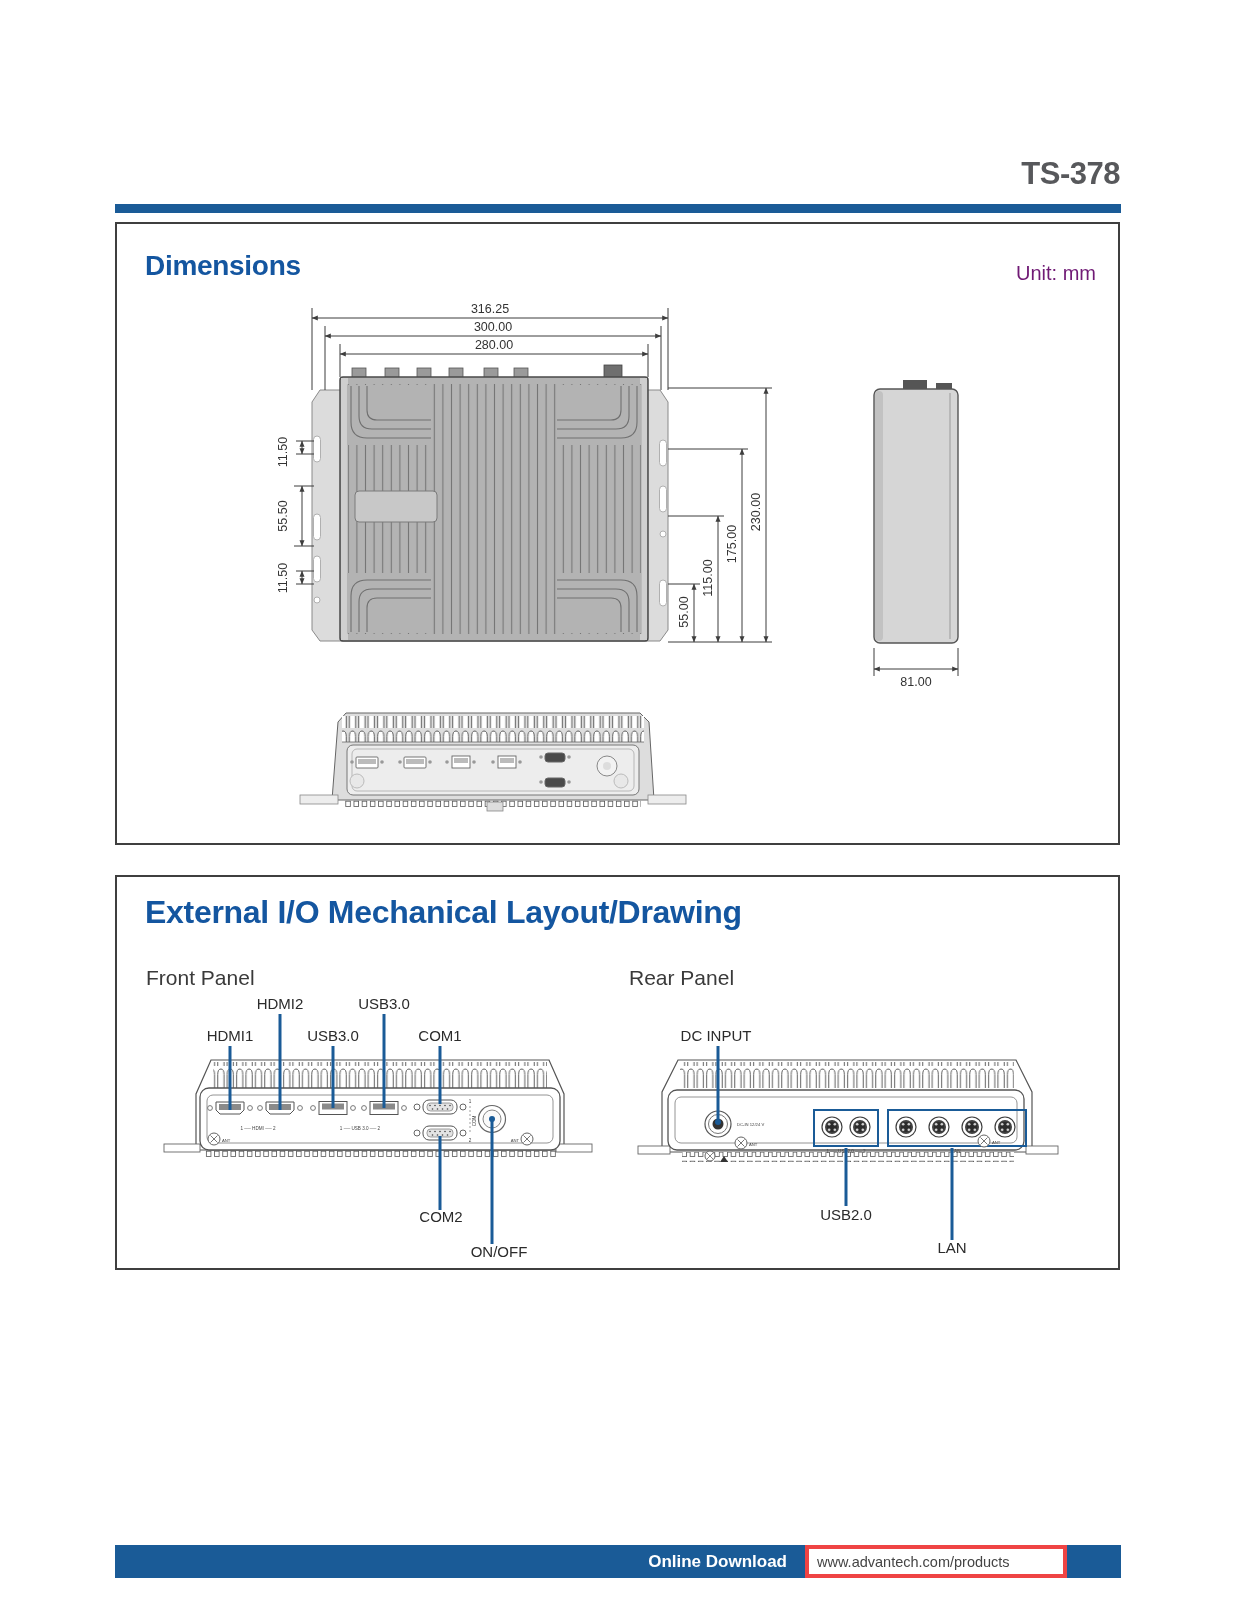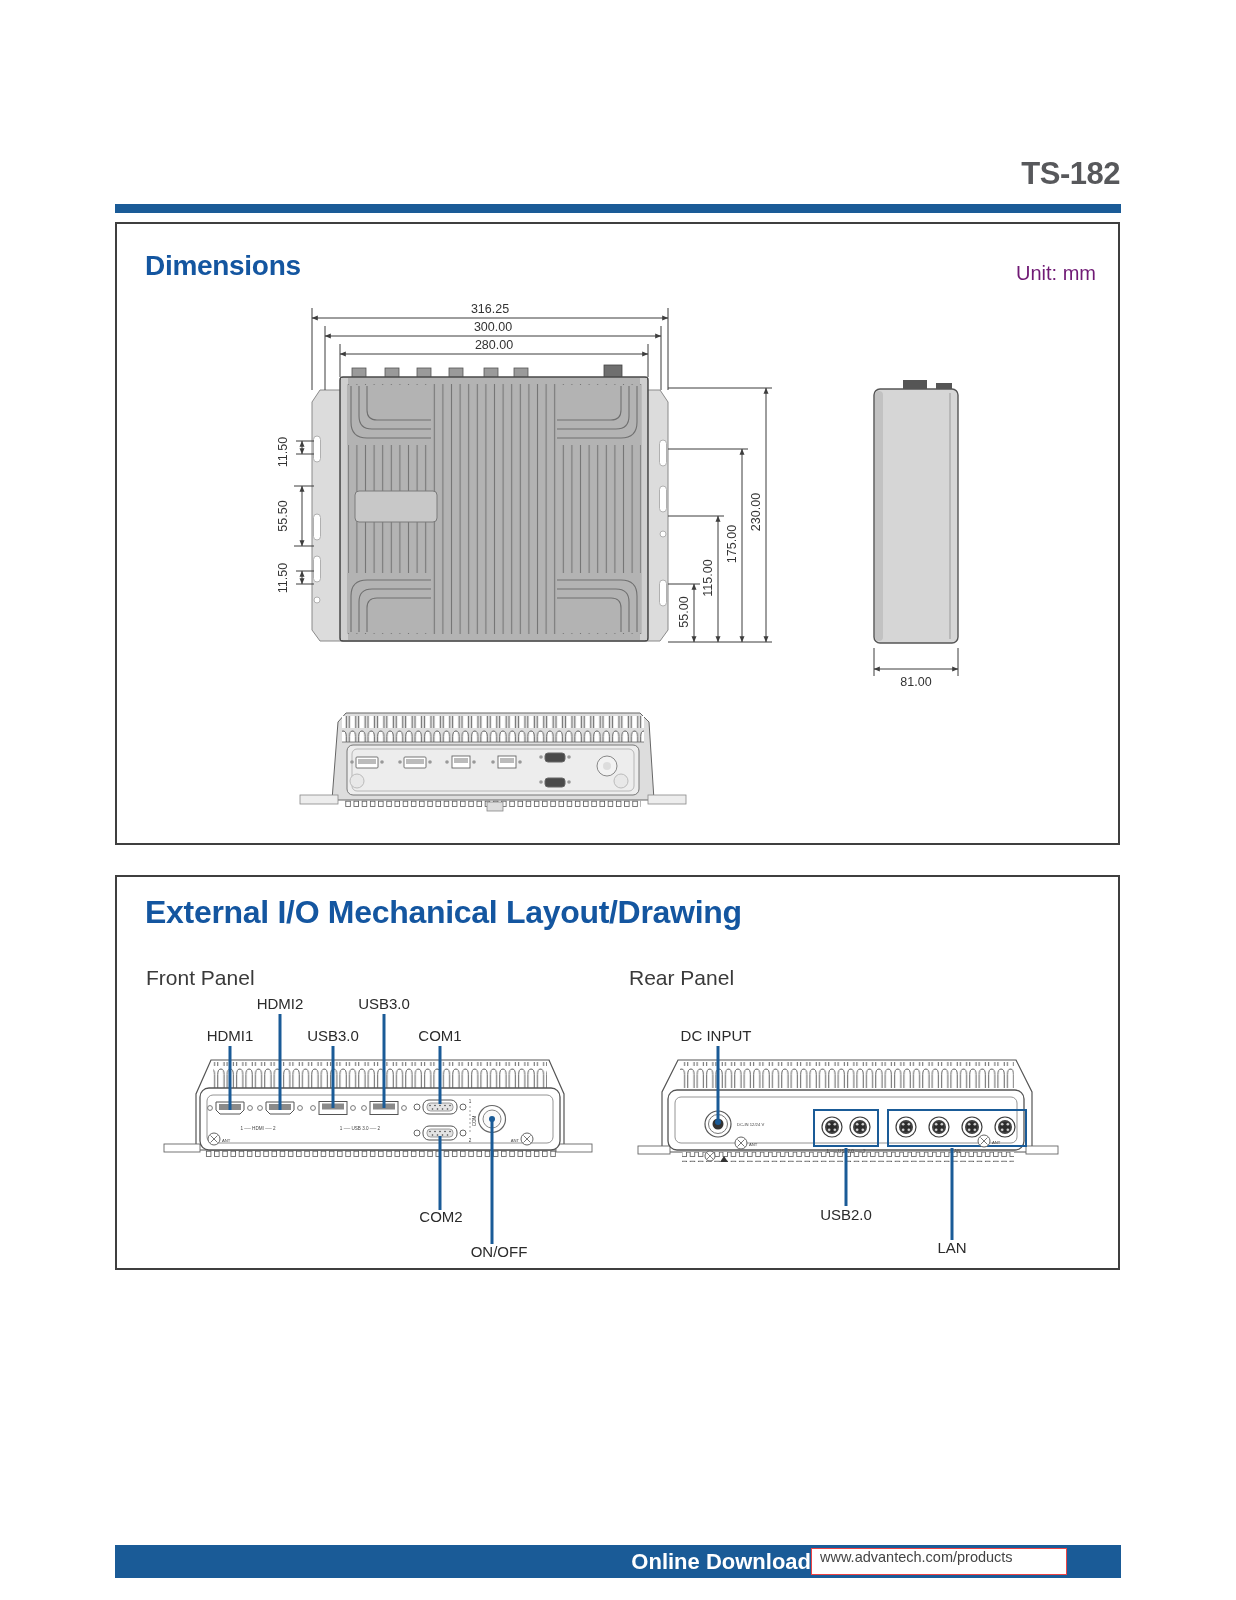--- a/index.html
+++ b/index.html
@@ -21,31 +21,31 @@
   svg{position:absolute;overflow:visible;}
   .dimstroke{stroke:#3d3d3d;stroke-width:1;fill:none;}
   .dimtext{font:12.5px "Liberation Sans",sans-serif;fill:#333;}
   .lbl{font:15px "Liberation Sans",sans-serif;fill:#2b2b2b;text-anchor:middle;}
   .mk{font:4.6px "Liberation Sans",sans-serif;fill:#444;text-anchor:middle;}
   .mk-s{font:4.2px "Liberation Sans",sans-serif;fill:#444;}
   .leader{stroke:#1a5b97;stroke-width:3;fill:none;}
   .bluebox{stroke:#1a5b97;stroke-width:2;fill:none;}
   #footer-bar{left:115px;top:1545px;width:1006px;height:33px;background:#1a5b97;
         display:flex;align-items:center;justify-content:flex-end;padding-right:0;box-sizing:border-box;}
-  #footer-label{color:#fff;font-weight:bold;font-size:22px;margin-right:0;}
-  #footer-url-box{width:246px;height:25px;background:#fff;border:1px solid #ef4444;
-        display:flex;align-items:flex-start;padding-left:8px;margin-right:54px;}
+  #footer-label{color:#fff;font-weight:bold;font-size:17px;margin-right:18px;}
+  #footer-url-box{width:246px;height:25px;background:#fff;border:4px solid #ef4444;
+        display:flex;align-items:center;padding-left:8px;margin-right:54px;}
   #footer-url-box span{font-size:14.5px;color:#444;}
 </style>
 </head>
 <body>
 
 <div id="page">
 
-  <div class="abs" id="product-code">TS-182</div>
+  <div class="abs" id="product-code">TS-378</div>
   <div class="abs" id="top-rule"></div>
 
   <div class="abs frame" id="box-dim"></div>
   <div class="abs" id="dim-title">Dimensions</div>
   <div class="abs" id="unit-label">Unit: mm</div>
 
   <svg id="svg-dim" style="left:115px;top:222px;" width="1001" height="619" viewBox="115 222 1001 619">
     <defs>
       <marker id="ar" markerWidth="7" markerHeight="7" refX="5.8" refY="3" orient="auto-start-reverse" markerUnits="userSpaceOnUse">
         <path d="M0,0.5 L6,3 L0,5.5 Z" fill="#3d3d3d"></path>

